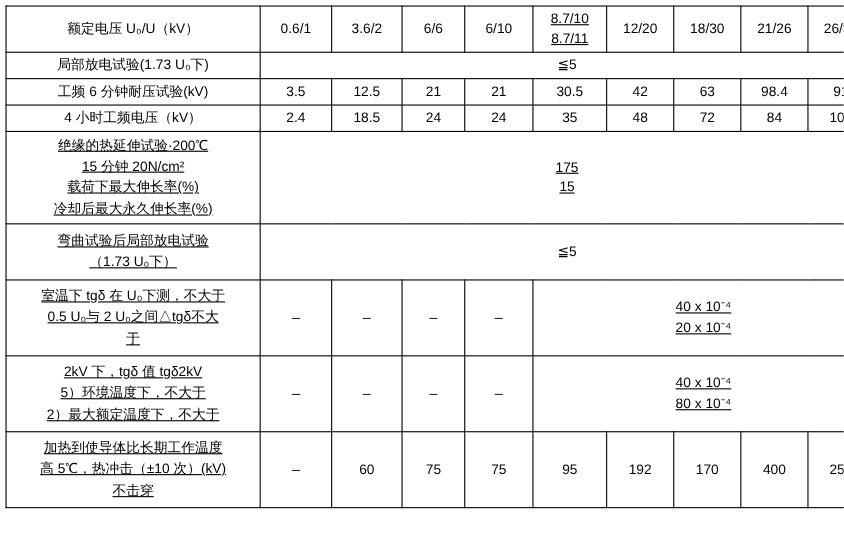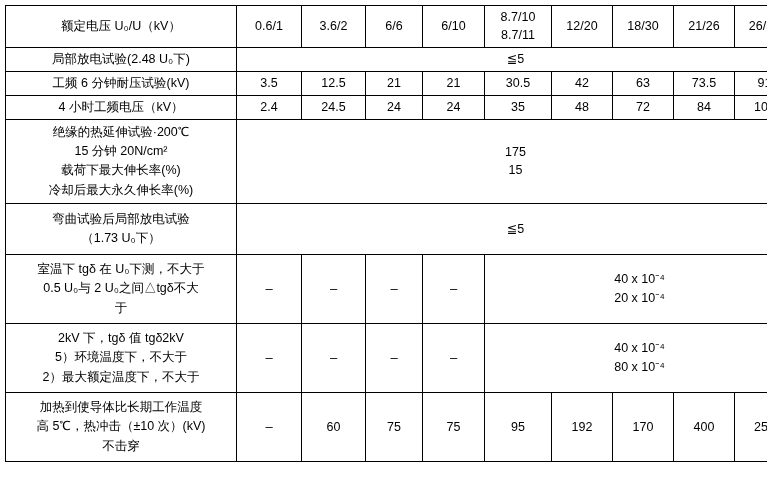--- a/index.html
+++ b/index.html
@@ -41,20 +41,21 @@
   td.label-multi {
     text-align: left;
     padding-left: 6px;
     line-height: 1.55;
   }
   .two-line {
     line-height: 1.4;
   }
   .stack-line {
     display: block;
+    text-decoration: underline;
   }
   .dash {
     font-size: 13px;
   }
   .val-stack .stack-line {
     padding: 1px 0;
   }
 </style>
 </head>
 <body>
@@ -85,41 +86,41 @@
           <span class="stack-line">8.7/10</span>
           <span class="stack-line">8.7/11</span>
         </td>
         <td>12/20</td>
         <td>18/30</td>
         <td>21/26</td>
         <td>26/35</td>
       </tr>
 
       <tr>
-        <td class="label">局部放电试验(2.48 U₀下)</td>
+        <td class="label">局部放电试验(1.73 U₀下)</td>
         <td colspan="9">≦5</td>
       </tr>
 
       <tr>
         <td class="label">工频 6 分钟耐压试验(kV)</td>
         <td>3.5</td>
         <td>12.5</td>
         <td>21</td>
         <td>21</td>
         <td>30.5</td>
         <td>42</td>
         <td>63</td>
-        <td>73.5</td>
+        <td>98.4</td>
         <td>91</td>
       </tr>
 
       <tr>
         <td class="label">4 小时工频电压（kV）</td>
         <td>2.4</td>
-        <td>24.5</td>
+        <td>18.5</td>
         <td>24</td>
         <td>24</td>
         <td>35</td>
         <td>48</td>
         <td>72</td>
         <td>84</td>
         <td>104</td>
       </tr>
 
       <tr>

